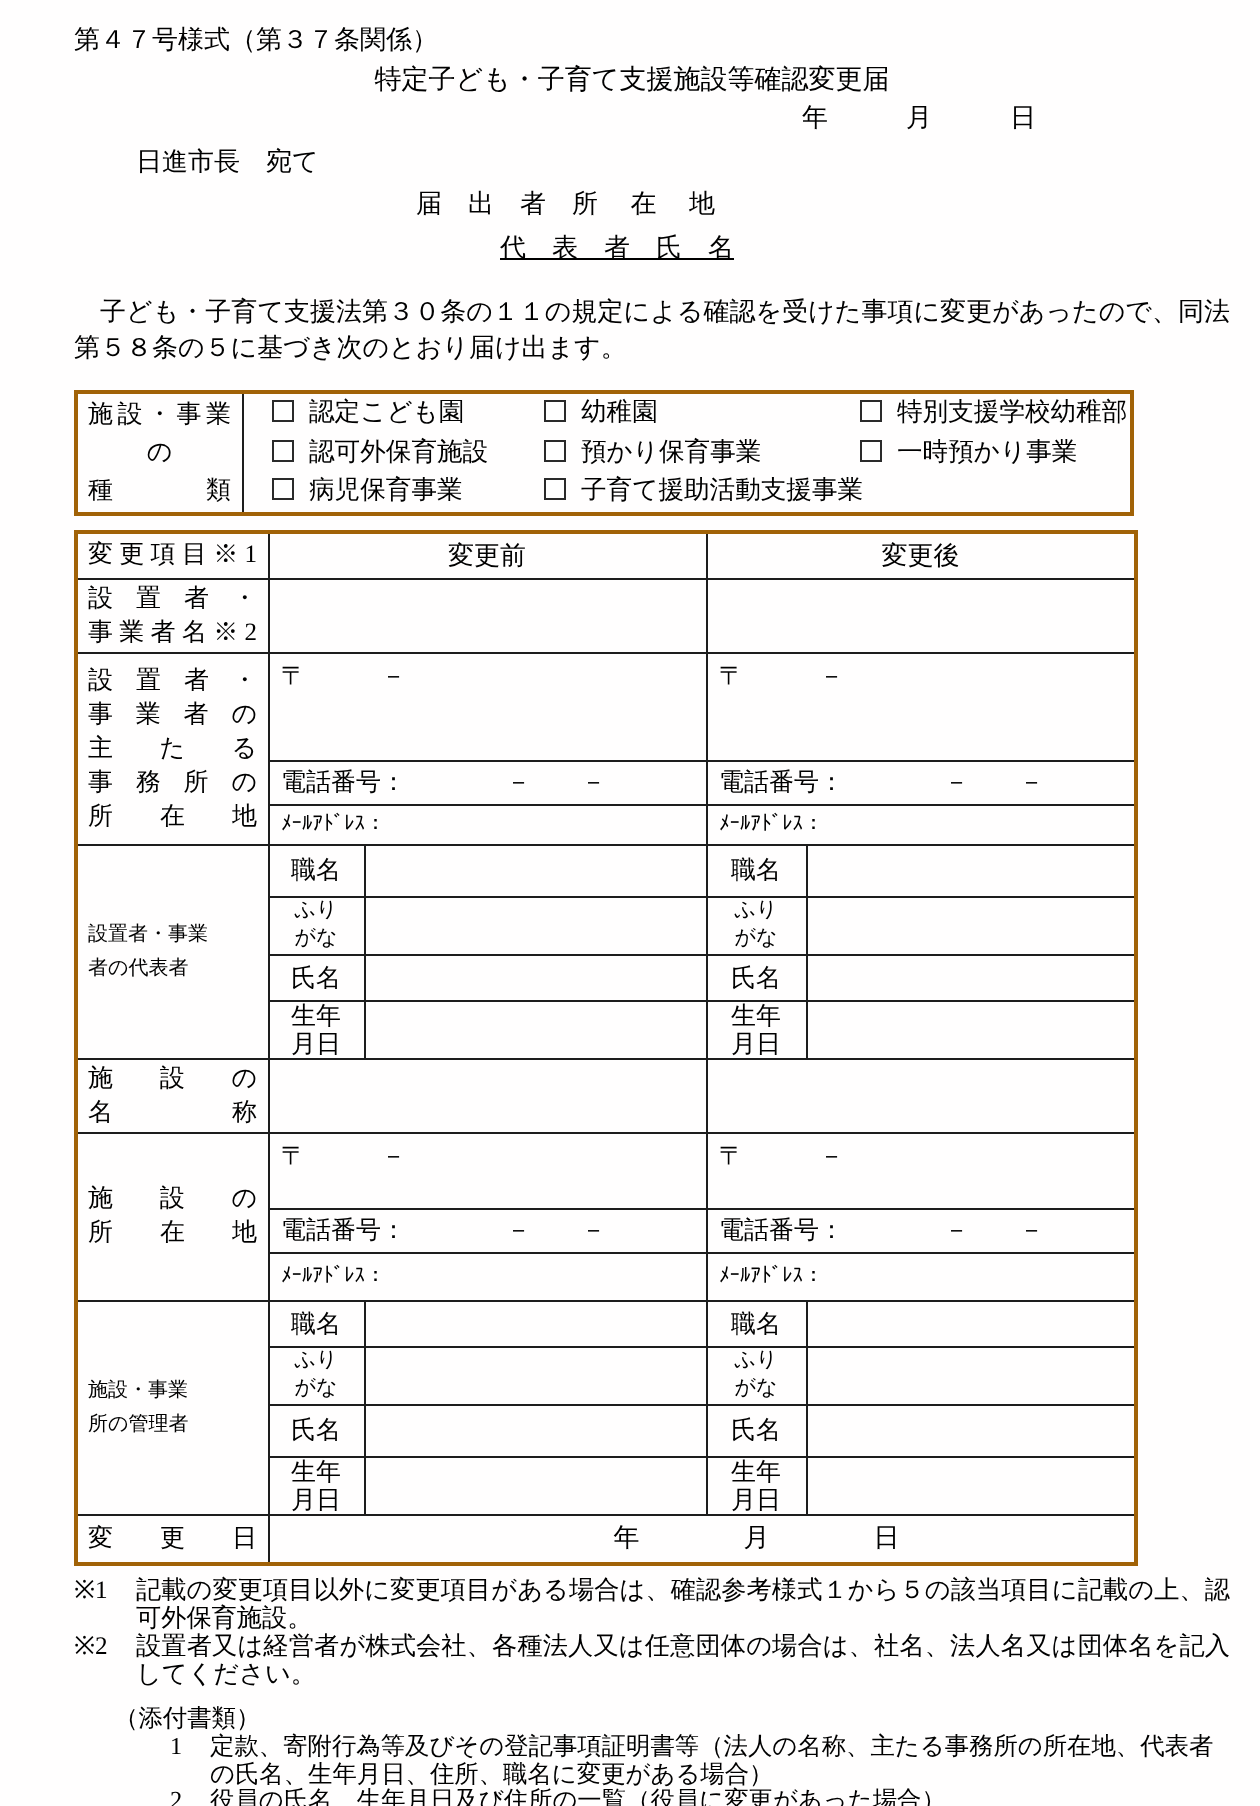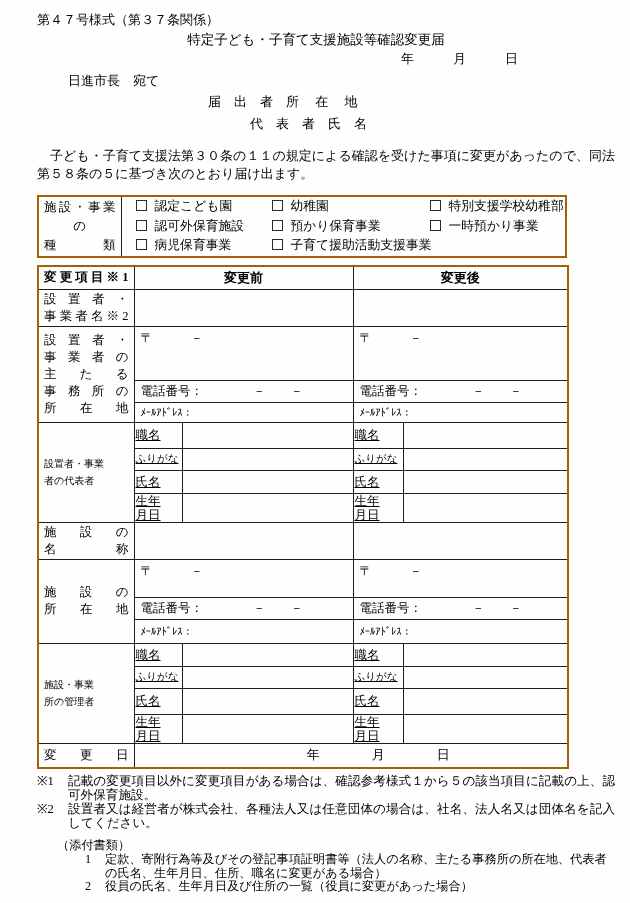--- a/index.html
+++ b/index.html
@@ -14,42 +14,42 @@
     overflow: hidden;
     background: #fffefe;
   }
   .form-number { font-size:13px; line-height:16px; }
   .doc-title { text-align:center; padding-right:20px; font-size:13.5px; line-height:17px; margin-top:3px; }
   .date-line { text-align:right; padding-right:97px; margin-top:3px; line-height:16px; white-space:pre; }
   .addressee { margin-top:5px; padding-left:31px; line-height:17px; white-space:pre; }
   .applicant { margin-top:2px; padding-left:171px; line-height:22px; }
   .applicant div { white-space:pre; }
   .applicant .l2 { padding-left:45px; }
-  .applicant .l3 { padding-left:42px; }
+  .applicant .l3 { padding-left:42px;text-decoration:underline; }
   .body-par { margin-top:12px; line-height:18px; text-align:justify; }
 
   table { border-collapse:collapse; table-layout:fixed; width:530px; }
   .t1, .t2 { border:2px solid #a16207; }
   td { border:1px solid #1d1d1d; padding:0; vertical-align:middle; overflow:hidden; }
 
   .t1 { margin-top:12px; }
   .t1 .lblcell { width:83px; padding:1px 5px; font-size:12.5px; }
   .t1 .optcell { padding:0; }
   .jline { text-align:justify; text-align-last:justify; line-height:19px; }
   .cline { text-align:center; line-height:19px; }
   .opt-grid { display:grid; grid-template-columns:136px 158px 1fr; padding-left:14px; font-size:12.8px; line-height:19.5px; }
   .opt { white-space:nowrap; }
   .cb { display:inline-block; width:11px; height:11px; border:1px solid #2a2a2a; margin-right:8px; vertical-align:-1px; background:#fff; }
 
   .t2 { margin-top:7px; }
   .jlabel { text-align:justify; text-align-last:justify; white-space:pre-line;
             padding:1px 5px; font-size:12.5px; line-height:17px; }
   .plabel { white-space:pre-line; padding:1px 5px; font-size:10px; line-height:17px;margin-top:16px; }
   .hcell { text-align:center; font-size:13px; }
-  .sub { font-size:12.5px; white-space:pre-line; line-height:14px; padding:0 1px;text-decoration:underline; }
+  .sub { text-align:center; font-size:12.5px; white-space:pre-line; line-height:14px; padding:0 11px; }
   .kana { font-size:10.5px; }
   .fpostal { vertical-align:top; padding:3px 6px; white-space:pre; font-size:12.5px; }
   .fphone { padding:2px 6px; white-space:pre; font-size:12.5px; }
   .fmail { padding:2px 6px; white-space:pre; font-size:10.5px; }
   .datecell { text-align:center; text-indent:55px; white-space:pre; font-size:13px; }
 
   .notes { margin-top:5px; font-size:12.6px; line-height:14px; }
   .note { display:flex; }
   .note .marker { width:31px; flex:none; }
   .note .ntext { flex:1; text-align:justify; }
@@ -103,21 +103,21 @@
 
   <table class="t2">
     <colgroup>
       <col style="width:96px">
         <col style="width:48px">
         <col style="width:171px">
         <col style="width:50px">
         <col style="width:165px">
     </colgroup>
     <tbody>
-        <tr style="height:23px;font-weight:bold;">
+        <tr style="height:23px;">
       <td class="jlabel">変更項目※1</td>
       <td class="hcell" colspan="2">変更前</td>
       <td class="hcell" colspan="2">変更後</td>
     </tr>
 
     <tr style="height:28px;">
       <td class="jlabel">設置者・
 事業者名※2</td>
       <td colspan="2"></td>
       <td colspan="2"></td>

